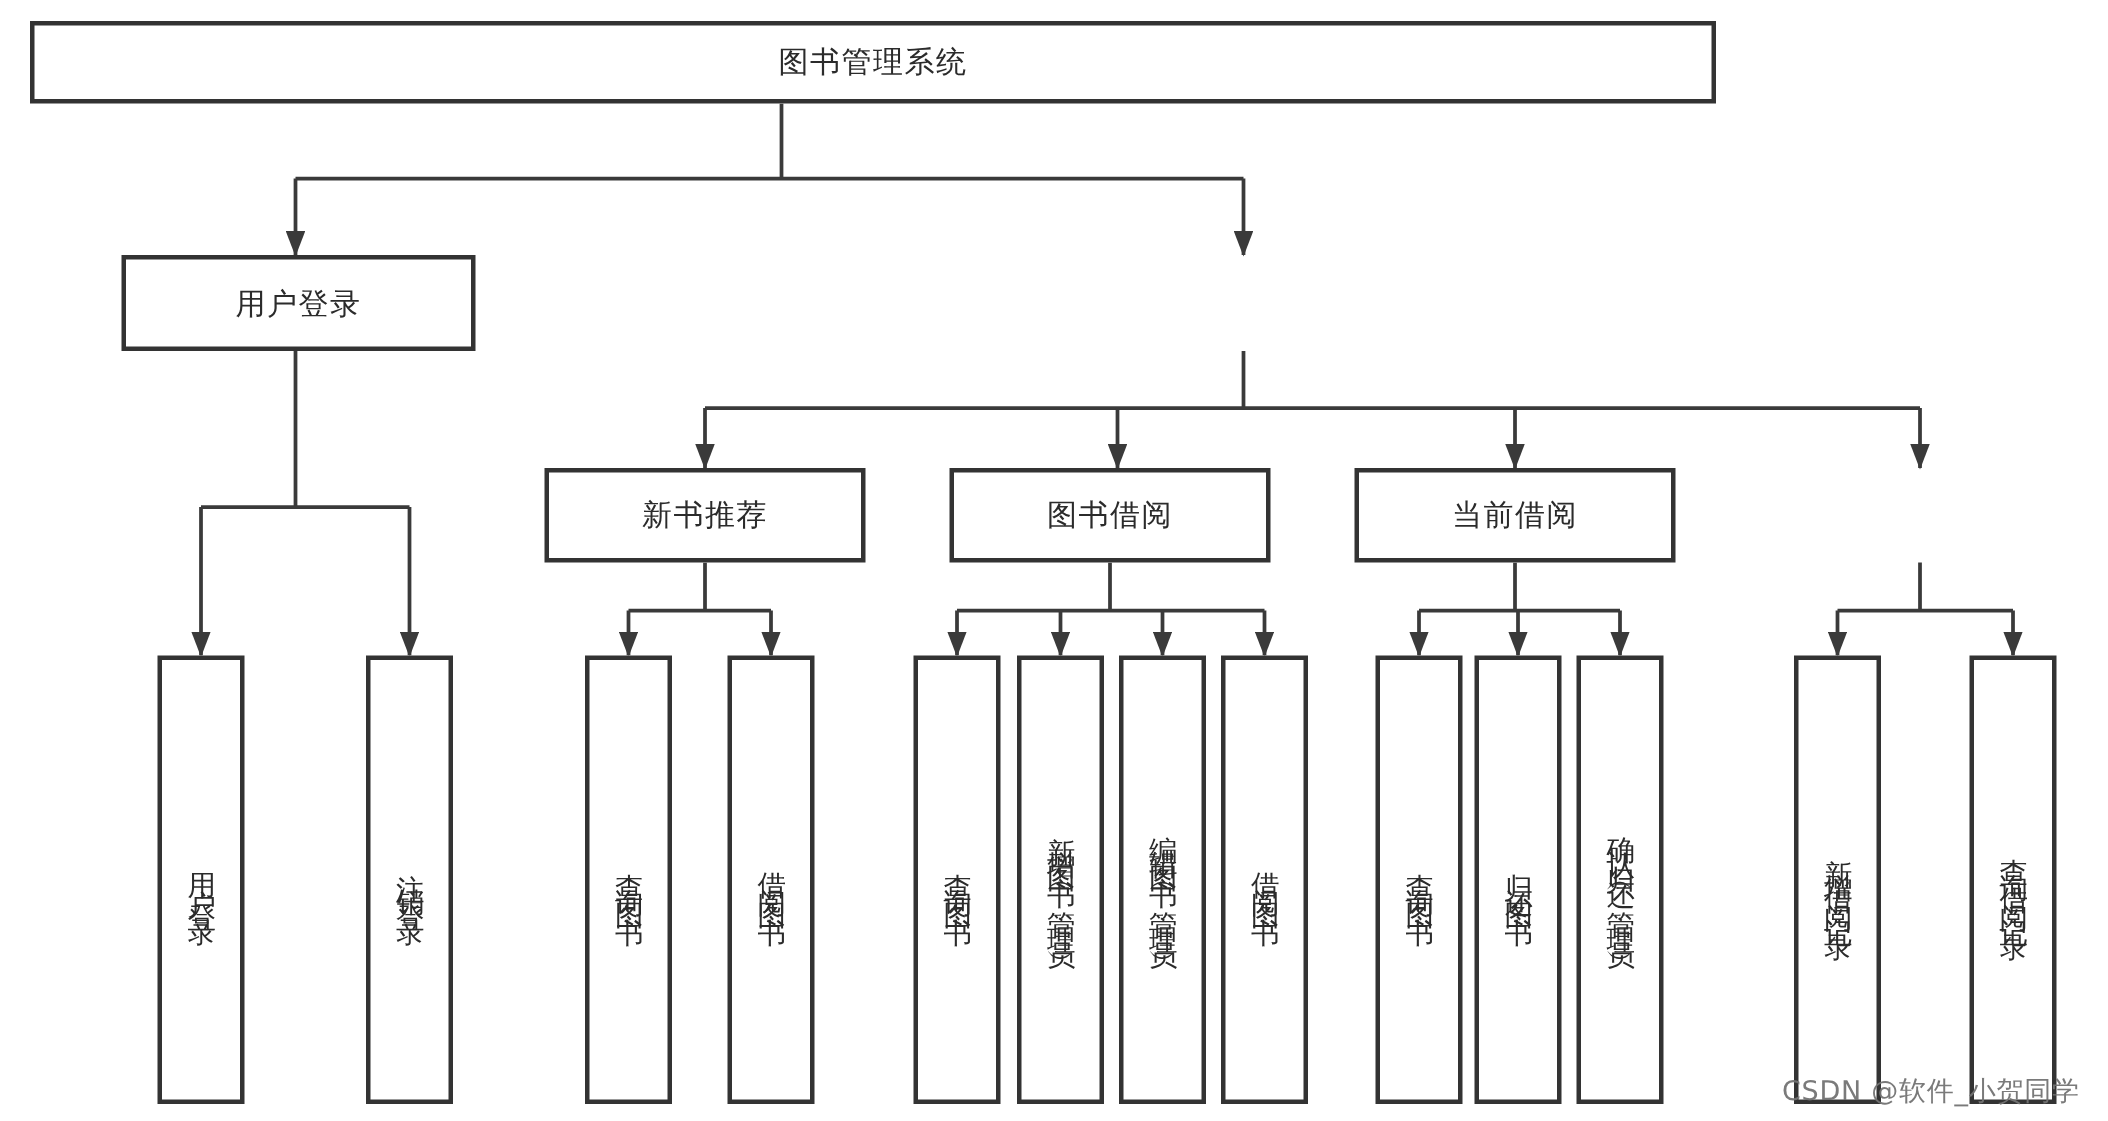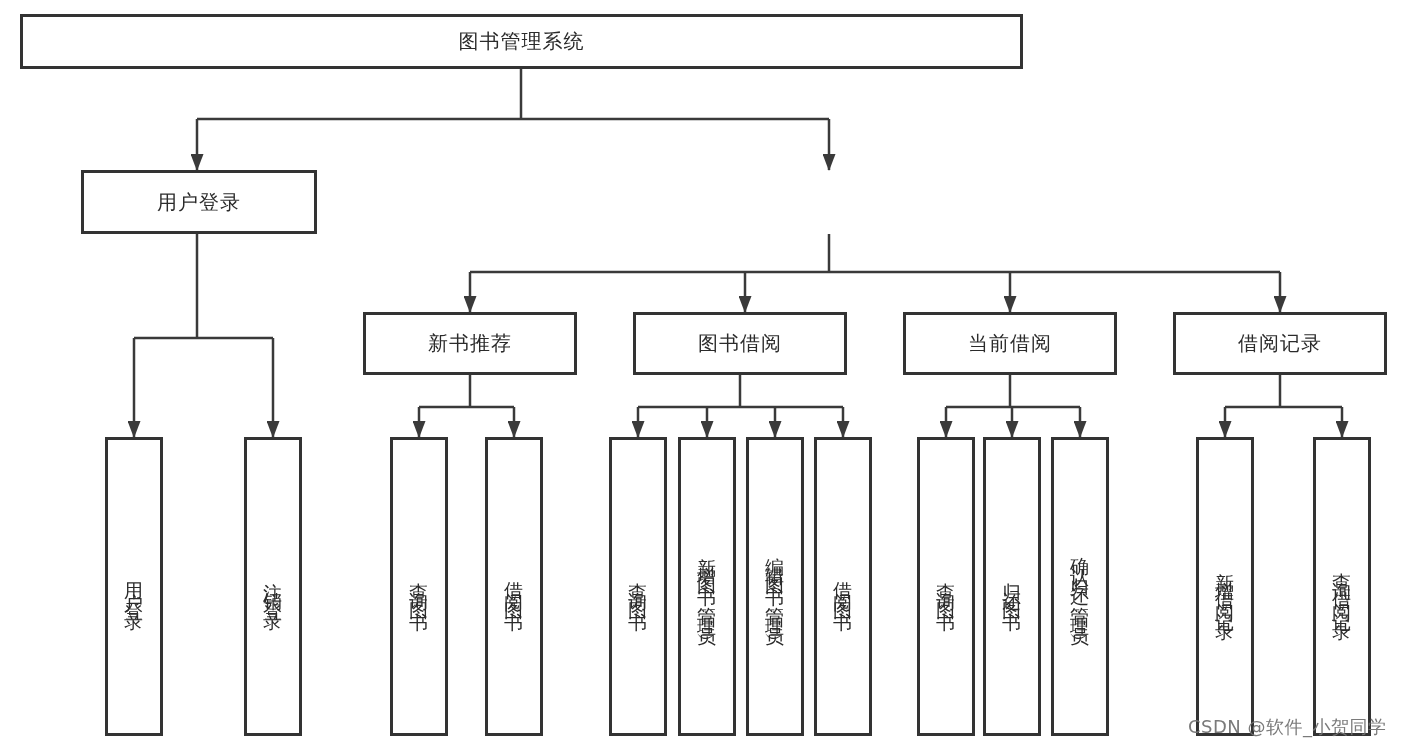--- a/index.html
+++ b/index.html
@@ -99,28 +99,27 @@
       <line x1="1012" y1="407" x2="1012" y2="437" marker-end="url(#arw)"></line>
       <line x1="1080" y1="407" x2="1080" y2="437" marker-end="url(#arw)"></line>
 
       <line x1="1280" y1="375" x2="1280" y2="407"></line>
       <line x1="1225" y1="407" x2="1342" y2="407"></line>
       <line x1="1225" y1="407" x2="1225" y2="437" marker-end="url(#arw)"></line>
       <line x1="1342" y1="407" x2="1342" y2="437" marker-end="url(#arw)"></line>
     </g>
   </svg>
 
-  <div class="box h-box" style="left:20px; top:14px; width:1003px; height:55px;">图书管理系统</div>
+  <div class="box h-box" style="left:20px; top:14px; width:1124px; height:55px;">图书管理系统</div>
 
   <div class="box h-box" style="left:81px; top:170px; width:236px; height:64px;">用户登录</div>
 
   <div class="box h-box" style="left:633px; top:312px; width:214px; height:63px;">图书借阅</div>
   <div class="box h-box" style="left:363px; top:312px; width:214px; height:63px;">新书推荐</div>
   <div class="box h-box" style="left:903px; top:312px; width:214px; height:63px;">当前借阅</div>
-  <div class="box h-box" style="left:1173px; top:312px; width:214px; height:63px;">借阅记录</div>
 
   <div class="box v-box" style="left:105px; top:437px; width:58px; height:299px;">用户登录</div>
   <div class="box v-box" style="left:244px; top:437px; width:58px; height:299px;">注销登录</div>
 
   <div class="box v-box" style="left:390px; top:437px; width:58px; height:299px;">查询图书</div>
   <div class="box v-box" style="left:485px; top:437px; width:58px; height:299px;">借阅图书</div>
 
   <div class="box v-box" style="left:609px; top:437px; width:58px; height:299px;">查询图书</div>
   <div class="box v-box" style="left:678px; top:437px; width:58px; height:299px;">新增图书（管理员）</div>
   <div class="box v-box" style="left:746px; top:437px; width:58px; height:299px;">编辑图书（管理员）</div>

